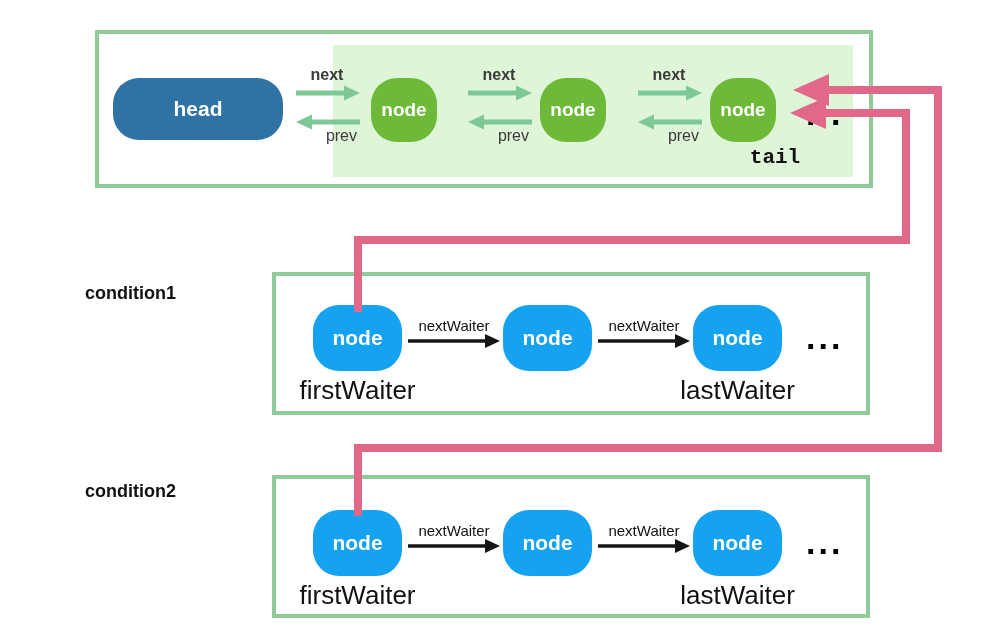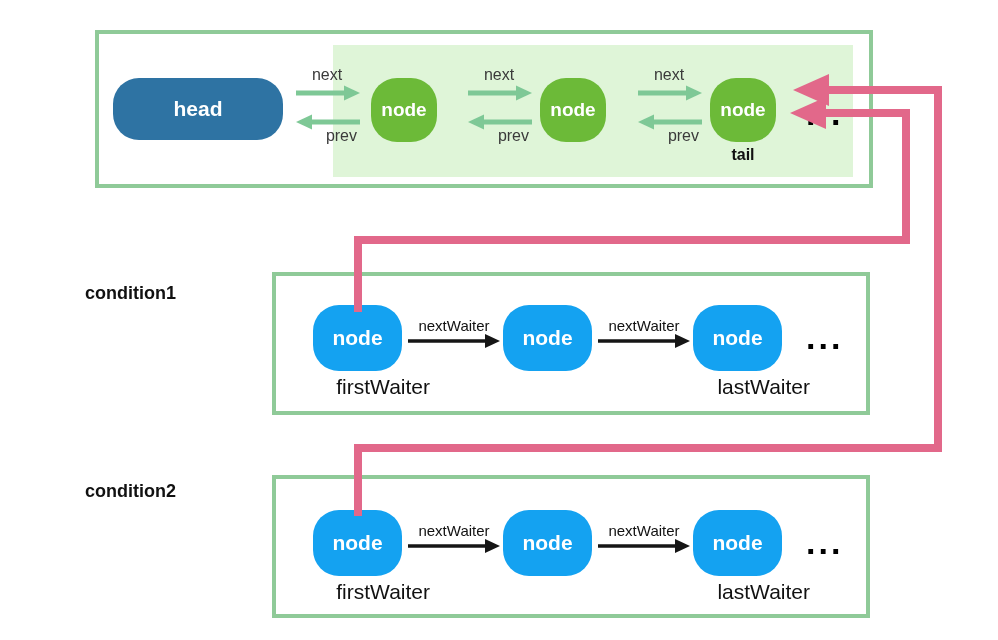--- a/index.html
+++ b/index.html
@@ -29,28 +29,28 @@
   
   .node{display:flex;align-items:center;justify-content:center;color:#ffffff;font-weight:bold;box-sizing:border-box;border-radius:26px;}
   .head-node{left:113px;top:78px;width:170px;height:62px;background:var(--head-fill);font-size:21px;}
   .gnode{width:66px;height:64px;top:78px;background:var(--green-node);font-size:19px;}
   .gn1{left:371px;} .gn2{left:540px;} .gn3{left:710px;}
   .bnode{width:89px;height:66px;background:var(--blue-node);font-size:21px;}
   .c1{top:305px;} .c2{top:510px;}
   .bn1{left:313px;} .bn2{left:503px;} .bn3{left:693px;}
   
   .lbl{color:var(--ink);}
-  .tail-lbl{left:700px;top:146px;width:86px;text-align:center;font-weight:bold;font-size:16px;}
+  .tail-lbl{left:732px;top:146px;width:86px;text-align:center;font-weight:bold;font-size:21px;font-family:Liberation Mono, monospace;}
   .queue-lbl{left:500px;top:153px;width:124px;text-align:center;font-weight:bold;font-size:17px;color:var(--queue-label);}
   .np-lbl{width:60px;text-align:center;font-size:16px;color:var(--soft-ink);}
   .npA{left:297px;} .npB{left:469px;} .npC{left:639px;}
-  .next-row{top:66px;} .prev-row{top:127px;text-align:right;}
+  .next-row{top:66px;font-weight:bold;} .prev-row{top:127px;text-align:right;}
   .cond-title{left:85px;width:200px;font-weight:bold;font-size:18px;color:var(--ink);}
   .ct1{top:283px;} .ct2{top:481px;}
-  .waiter-lbl{width:145px;text-align:right;font-size:21px;color:var(--ink);}
+  .waiter-lbl{width:145px;text-align:center;font-size:26px;color:var(--ink);}
   .fw{left:285px;} .lw{left:665px;}
   .w-c1{top:375px;} .w-c2{top:580px;}
   .nw-lbl{width:110px;text-align:center;font-size:15px;color:var(--ink);}
   .nw1{left:399px;} .nw2{left:589px;}
   .nw-c1{top:317px;} .nw-c2{top:522px;}
   .dots{font-weight:bold;font-size:34px;letter-spacing:3px;color:#000;line-height:1;}
   .dots-top{left:806px;top:96px;}
   .dots-c1{left:806px;top:320px;}
   .dots-c2{left:806px;top:525px;}
   

